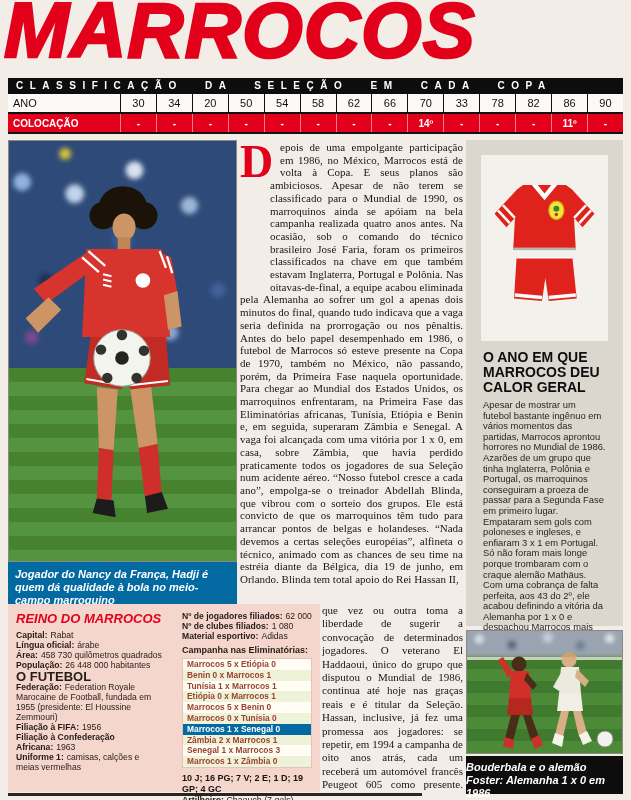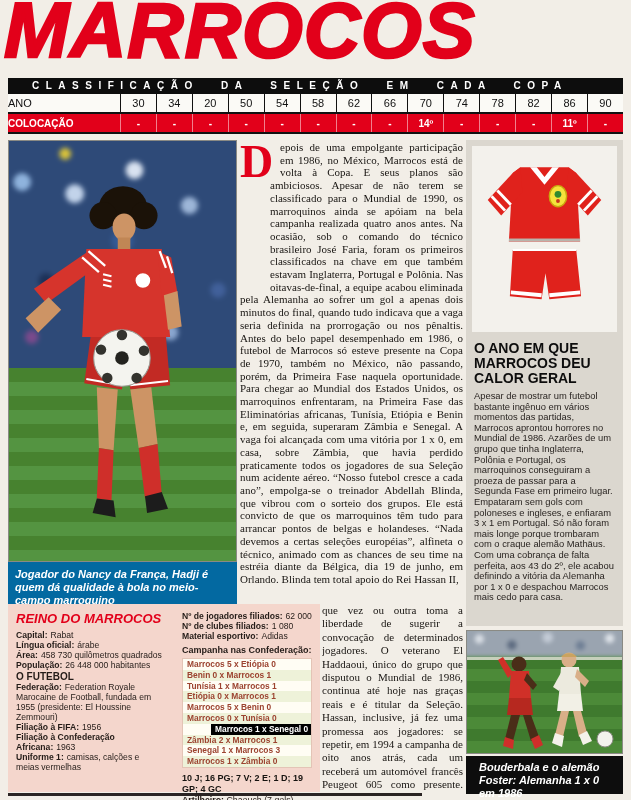--- a/index.html
+++ b/index.html
@@ -7,25 +7,25 @@
         overflow:hidden;font-family:"Liberation Sans",sans-serif;}
 
   
   .masthead{position:absolute;left:4px;top:-8px;color:#e2001a;
     font:italic bold 78px/76px "Liberation Sans",sans-serif;letter-spacing:1px;
     -webkit-text-stroke:2.5px #e2001a;white-space:nowrap;}
 
   
   .copa-table{position:absolute;left:8px;top:78px;width:615px;border-bottom:2px solid #111;}
   .copa-head{height:16px;background:#0d0d0d;color:#fff;font-weight:bold;font-size:10px;
-    line-height:16px;letter-spacing:6.5px;word-spacing:13px;padding-left:24px;
+    line-height:16px;letter-spacing:6.5px;word-spacing:13px;padding-left:8px;
     white-space:nowrap;overflow:hidden;}
   .copa-row{display:flex;height:18px;font-size:11px;}
   .copa-row.ano{background:#fbfaf6;color:#111;border-bottom:2px solid #111;}
-  .cell-label{width:112px;display:flex;align-items:center;box-sizing:border-box;}
+  .cell-label{width:112px;display:flex;align-items:center;padding-left:5px;box-sizing:border-box;}
   .cell{flex:1;display:flex;align-items:center;justify-content:center;border-left:1px solid #111;}
   .copa-row.rank{background:#e2001a;color:#fff;font-weight:bold;font-size:10px;}
   .copa-row.rank .cell{border-left:1px solid rgba(255,255,255,.5);}
 
   
   .photo-left{position:absolute;left:8px;top:140px;width:229px;}
   .photo-frame{position:relative;height:420px;border:1px solid #8a8a84;overflow:hidden;background:#2e4a78;}
   .crowd{position:absolute;left:-6px;right:-6px;top:-6px;height:56%;filter:blur(2.5px);
     background-color:#2e4a78;background-image:
       radial-gradient(circle 14px at 8% 20%,#8fb3dd 0 60%,transparent 65%),
@@ -52,55 +52,55 @@
     text-align:justify;color:#181512;}
   .dropcap{float:left;width:36px;height:32px;margin:2px 4px 0 0;color:#e2001a;
     font:bold 46px/38px "Liberation Serif",serif;}
   .intrude{float:left;clear:left;width:24px;height:88px;margin:20px 6px 0 0;}
   .article-tail{position:absolute;left:322px;top:604px;width:141px;height:190px;overflow:hidden;
     font-family:"Liberation Serif",serif;font-size:11px;line-height:13.4px;
     text-align:justify;color:#181512;}
 
   
   .sidebar{position:absolute;left:466px;top:140px;width:157px;height:486px;
-    background:#dbd7cf;box-sizing:border-box;padding:6px;}
+    background:#dbd7cf;box-sizing:border-box;padding:15px;}
   .kit-panel{height:186px;background:#f3f1ec;position:relative;overflow:hidden;
     display:flex;align-items:center;justify-content:center;}
   .sb-heading{margin:9px 2px 5px;color:#0d0d0d;font:bold 14px/15px "Liberation Sans",sans-serif;}
   .sb-body{margin:0 2px;font-size:9.4px;line-height:10.6px;color:#2a2522;}
 
   .photo-right{position:absolute;left:466px;top:630px;width:157px;}
   .photo2{position:relative;height:122px;border:1px solid #8a8a84;overflow:hidden;background:#4c8a38;}
   .crowd2{position:absolute;left:-4px;right:-4px;top:-4px;height:30px;filter:blur(2px);
     background-color:#9aa4b0;background-image:
       radial-gradient(circle 8px at 10% 40%,#d8dde4 0 55%,transparent 62%),
       radial-gradient(circle 8px at 30% 60%,#5d6b80 0 55%,transparent 62%),
       radial-gradient(circle 9px at 52% 35%,#c3cbd6 0 55%,transparent 62%),
       radial-gradient(circle 8px at 72% 62%,#6f7f95 0 55%,transparent 62%),
       radial-gradient(circle 8px at 90% 38%,#dde2e8 0 55%,transparent 62%);}
   .pitch2{position:absolute;left:0;right:0;top:26px;bottom:0;
     background:repeating-linear-gradient(to bottom,#3f7a2e 0 12px,#4c8a38 12px 24px);}
   .photo2 svg{position:absolute;left:0;top:0;}
   .photo-caption2{margin-top:2px;background:#0d0d0d;color:#fff;
-    font:italic bold 11px/13px "Liberation Sans",sans-serif;padding:5px 13px;height:28px;}
+    font:italic bold 11px/13px "Liberation Sans",sans-serif;padding:5px 0;height:28px;}
 
   
   .pink-panel{position:absolute;left:8px;top:604px;width:312px;height:188px;background:#f4d6cc;
     box-sizing:border-box;padding:7px 8px 5px;display:flex;gap:12px;}
   .pp-left{width:146px;}
   .pp-right{flex:1;min-width:0;padding-left:8px;}
   .pp-title{color:#e2001a;font:italic bold 13px/15px "Liberation Sans",sans-serif;margin-bottom:4px;}
   .field{font-size:8.6px;line-height:10px;color:#241c18;}
   .field b{margin-right:3px;}
-  .subhead{font-weight:bold;font-size:10px;line-height:11px;color:#241c18;margin-top:1px;}
+  .subhead{font-weight:bold;font-size:13px;line-height:11px;color:#241c18;margin-top:1px;}
   .camp-head{font-weight:bold;font-size:9px;line-height:11px;color:#241c18;margin:4px 0 2px;}
   .camp-list{background:#fffdf4;border:1px solid #e3c4b6;}
   .camp-row{font:bold 8.4px/10.8px "Liberation Sans",sans-serif;color:#9c4330;padding-left:4px;}
   .camp-row:nth-child(even){background:#eef2d9;}
-  .camp-row.hl{background:#000000;color:#fff;margin-left:28px;}
+  .camp-row.hl{background:#0369a1;color:#fff;}
   .summary{font:bold 9px/11px "Liberation Sans",sans-serif;color:#161310;margin-top:5px;}
   .scorer{font-size:8.8px;line-height:11px;color:#241c18;}
   .bottom-rule{position:absolute;left:8px;top:793px;width:414px;height:3px;background:#2a2423;}
 </style>
 </head>
 <body>
 
 <div id="page">
 
   <div class="masthead">MARROCOS</div>
@@ -111,21 +111,21 @@
       <div class="cell-label">ANO</div>
       <div class="cell">30</div>
       <div class="cell">34</div>
       <div class="cell">20</div>
       <div class="cell">50</div>
       <div class="cell">54</div>
       <div class="cell">58</div>
       <div class="cell">62</div>
       <div class="cell">66</div>
       <div class="cell">70</div>
-      <div class="cell">74</div>
+      <div class="cell">33</div>
       <div class="cell">78</div>
       <div class="cell">82</div>
       <div class="cell">86</div>
       <div class="cell">90</div>
     </div>
     <div class="copa-row rank">
       <div class="cell-label">COLOCAÇÃO</div>
       <div class="cell">-</div>
       <div class="cell">-</div>
       <div class="cell">-</div>
@@ -256,21 +256,21 @@
       <div class="subhead">O FUTEBOL</div>
       <div class="field"><b>Federação:</b><span>Federation Royale Marocaine de Football, fundada em 1955 (presidente: El Houssine Zemmouri)</span></div>
       <div class="field"><b>Filiação à FIFA:</b><span>1956</span></div>
       <div class="field"><b>Filiação à Confederação Africana:</b><span>1963</span></div>
       <div class="field"><b>Uniforme 1:</b><span>camisas, calções e meias vermelhas</span></div>
     </div>
     <div class="pp-right">
       <div class="field"><b>Nº de jogadores filiados:</b><span>62 000</span></div>
       <div class="field"><b>Nº de clubes filiados:</b><span>1 080</span></div>
       <div class="field"><b>Material esportivo:</b><span>Adidas</span></div>
-      <div class="camp-head">Campanha nas Confederação:</div>
+      <div class="camp-head">Campanha nas Eliminatórias:</div>
       <div class="camp-list">
         <div class="camp-row">Marrocos 5 x Etiópia 0</div>
         <div class="camp-row">Benin 0 x Marrocos 1</div>
         <div class="camp-row">Tunísia 1 x Marrocos 1</div>
         <div class="camp-row">Etiópia 0 x Marrocos 1</div>
         <div class="camp-row">Marrocos 5 x Benin 0</div>
         <div class="camp-row">Marrocos 0 x Tunísia 0</div>
         <div class="camp-row hl">Marrocos 1 x Senegal 0</div>
         <div class="camp-row">Zâmbia 2 x Marrocos 1</div>
         <div class="camp-row">Senegal 1 x Marrocos 3</div>

